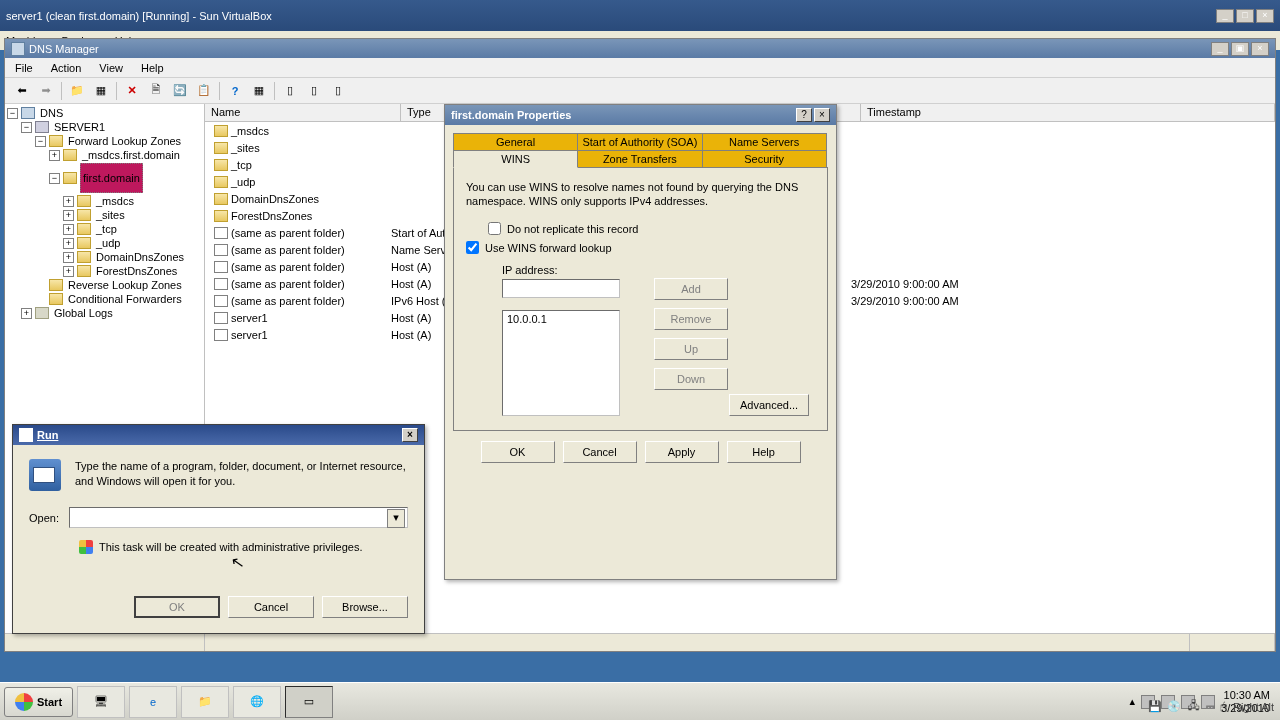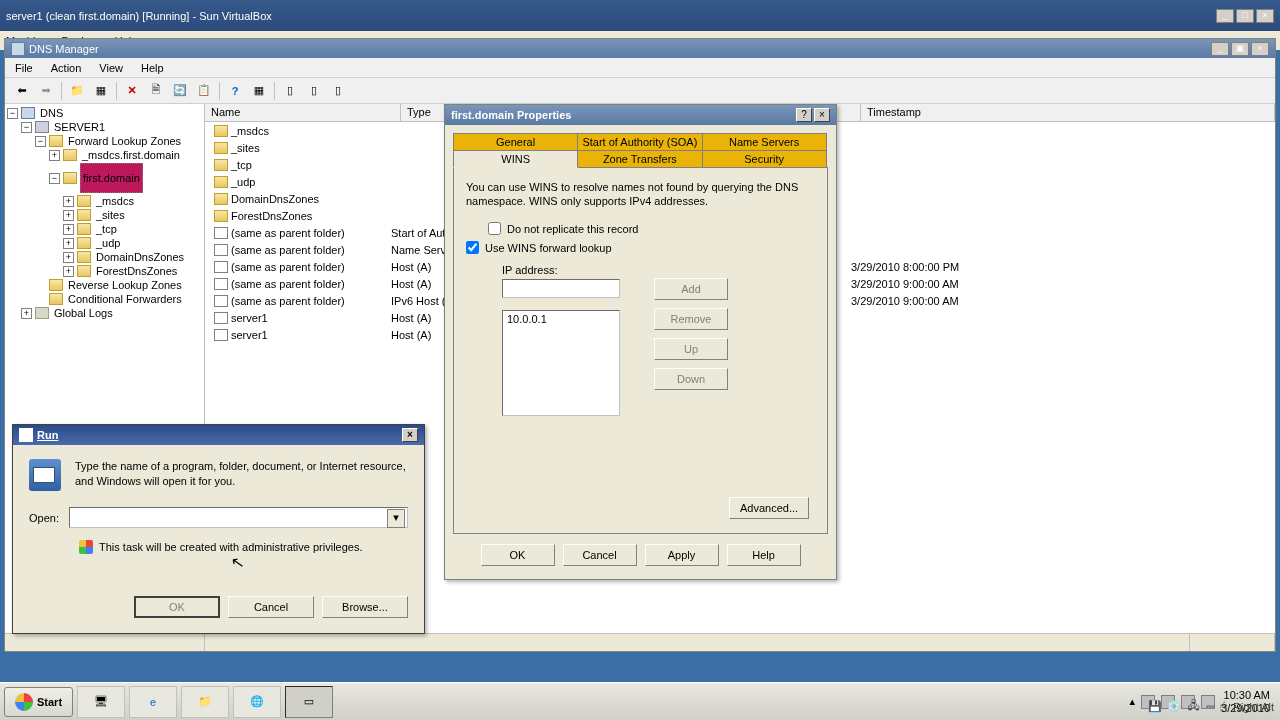--- a/index.html
+++ b/index.html
@@ -57,21 +57,21 @@
 .prop-title span.t { flex: 1; font-weight: bold; }
 .qmark, .xbtn { width: 16px; height: 14px; background: #d4d0c8; border: 1px solid #fff; border-right-color: #404040; border-bottom-color: #404040; text-align: center; line-height: 12px; margin-left: 2px; cursor: pointer; font-size: 10px; color: #000; }
 
 .tabs { margin: 8px 8px 0 8px; }
 .tab-row { display: flex; }
 .tab { border: 1px solid #808080; border-bottom: none; background: #eab308; padding: 2px 0; text-align: center; margin-right: -1px; position: relative; }
 .tab.back { z-index: 1; }
 .tab.active { background: #ece9d8; z-index: 3; border-bottom: 1px solid #ece9d8; margin-bottom: -1px; }
 .tab-row1 .tab { width: 33.4%; }
 .tab-row2 .tab { width: 33.4%; }
-.tab-panel { border: 1px solid #808080; background: #ece9d8; padding: 12px; height: 367px; position: relative; }
+.tab-panel { border: 1px solid #808080; background: #ece9d8; padding: 12px; height: 264px; position: relative; }
 .tab-desc { margin-bottom: 14px; line-height: 14px; }
 .chk { display: flex; align-items: center; margin-bottom: 6px; }
 .chk input { margin-right: 6px; }
 .ip-section { margin-left: 36px; margin-top: 10px; }
 .ip-input { width: 118px; height: 19px; border: 1px inset #c0c0c0; background: #fff; padding: 0 4px; }
 .ip-list { width: 118px; height: 106px; border: 1px inset #c0c0c0; background: #fff; margin-top: 12px; padding: 2px; }
 .ip-list div { padding: 0 2px; }
 .ip-btns { position: absolute; left: 200px; top: 110px; display: flex; flex-direction: column; gap: 8px; }
 .btn { width: 74px; height: 22px; background: #ece9d8; border: 1px solid #808080; border-top-color: #fff; border-left-color: #fff; cursor: pointer; }
 .btn:disabled { color: #808080; }
@@ -352,21 +352,20 @@
             <div class="col-data"></div>
             <div class="col-ts"></div>
           </div>
           <div class="list-row">
             <div class="row-name">
               <span class="ico file-ico"></span>
               <span>(same as parent folder)</span>
             </div>
             <div class="col-type">Host (A)</div>
             <div class="col-data"></div>
-            <div class="col-ts">3/29/2010 8:00:00 PM</div>
           </div>
           <div class="list-row">
             <div class="row-name">
               <span class="ico file-ico"></span>
               <span>(same as parent folder)</span>
             </div>
             <div class="col-type">Host (A)</div>
             <div class="col-data"></div>
             <div class="col-ts">3/29/2010 9:00:00 AM</div>
           </div>

